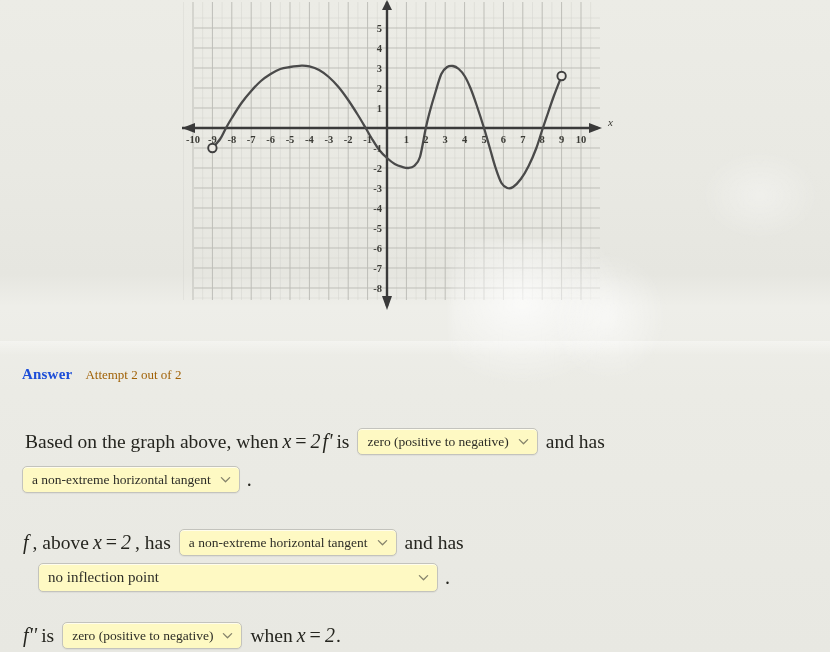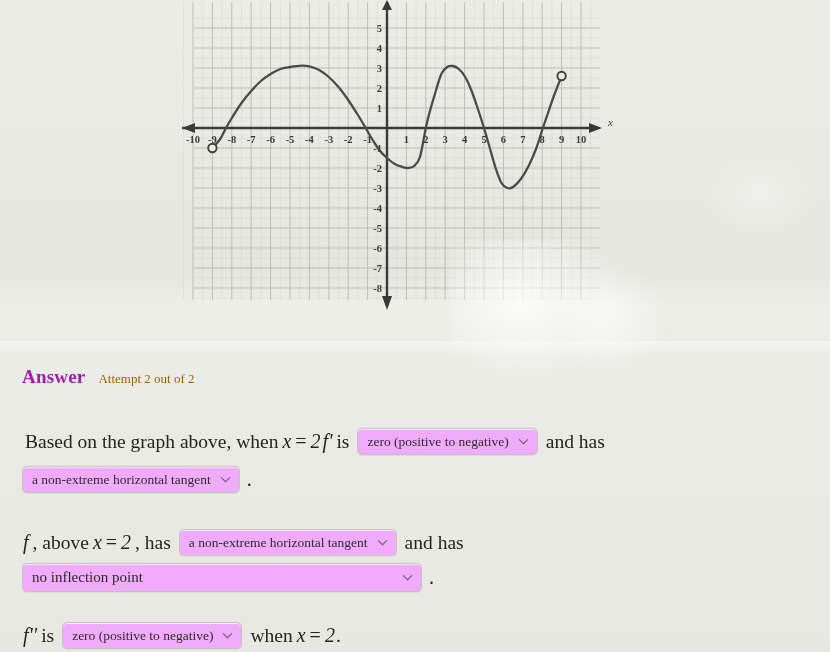--- a/index.html
+++ b/index.html
@@ -74,23 +74,23 @@
   
   #answer-head {
     position: absolute;
     left: 22px; top: 366px;
     display: flex;
     align-items: baseline;
     gap: 13px;
   }
   #answer-head .lbl {
     font-weight: bold;
-    font-size: 19px;
+    font-size: 15px;
     letter-spacing: .2px;
-    color: #a21caf;
+    color: #1d4ed8;
   }
   #answer-head .attempt {
     font-size: 13px;
     color: #a16207;
     font-family: "Liberation Serif", serif;
   }
 
   .qline {
     position: absolute;
     display: flex;
@@ -107,21 +107,21 @@
     font-size: 20px;
     padding: 0 1px;
   }
   .eq { font-style: normal; padding: 0 3px; }
 
   
   .dd {
     display: inline-flex;
     align-items: center;
     justify-content: space-between;
-    background: #f0abfc;
+    background: #fef9c3;
     border: 1px solid #c3c3bd;
     border-radius: 5px;
     box-shadow: 0 1px 1px rgba(0,0,0,.05), inset 0 1px 0 rgba(255,255,255,.7);
     height: 27px;
     padding: 0 8px 0 9px;
     margin: 0 5px;
     font-size: 13.5px;
     color: #2d2d27;
     box-sizing: border-box;
     gap: 9px;
@@ -343,21 +343,21 @@
       <svg viewBox="0 0 12 12">
           <path d="M1.5 4 L6 8.5 L10.5 4" fill="none" stroke="#3c3c36" stroke-width="1.4" stroke-linecap="round" stroke-linejoin="round"></path>
         </svg>
     </span>
   </span>
 
   <span class="t">and has</span>
 </div>
 
 <div class="qline" style="left:22px; top:563px;">
-  <span class="dd tall wide" style="margin-left:0;gap:48px;">
+  <span class="dd tall wide" style="margin-left:16px;gap:48px;">
     <span>no inflection point</span>
     <span class="chev">
       <svg viewBox="0 0 12 12">
           <path d="M1.5 4 L6 8.5 L10.5 4" fill="none" stroke="#3c3c36" stroke-width="1.4" stroke-linecap="round" stroke-linejoin="round"></path>
         </svg>
     </span>
   </span>
   <span class="dot">.</span>
 </div>
 

